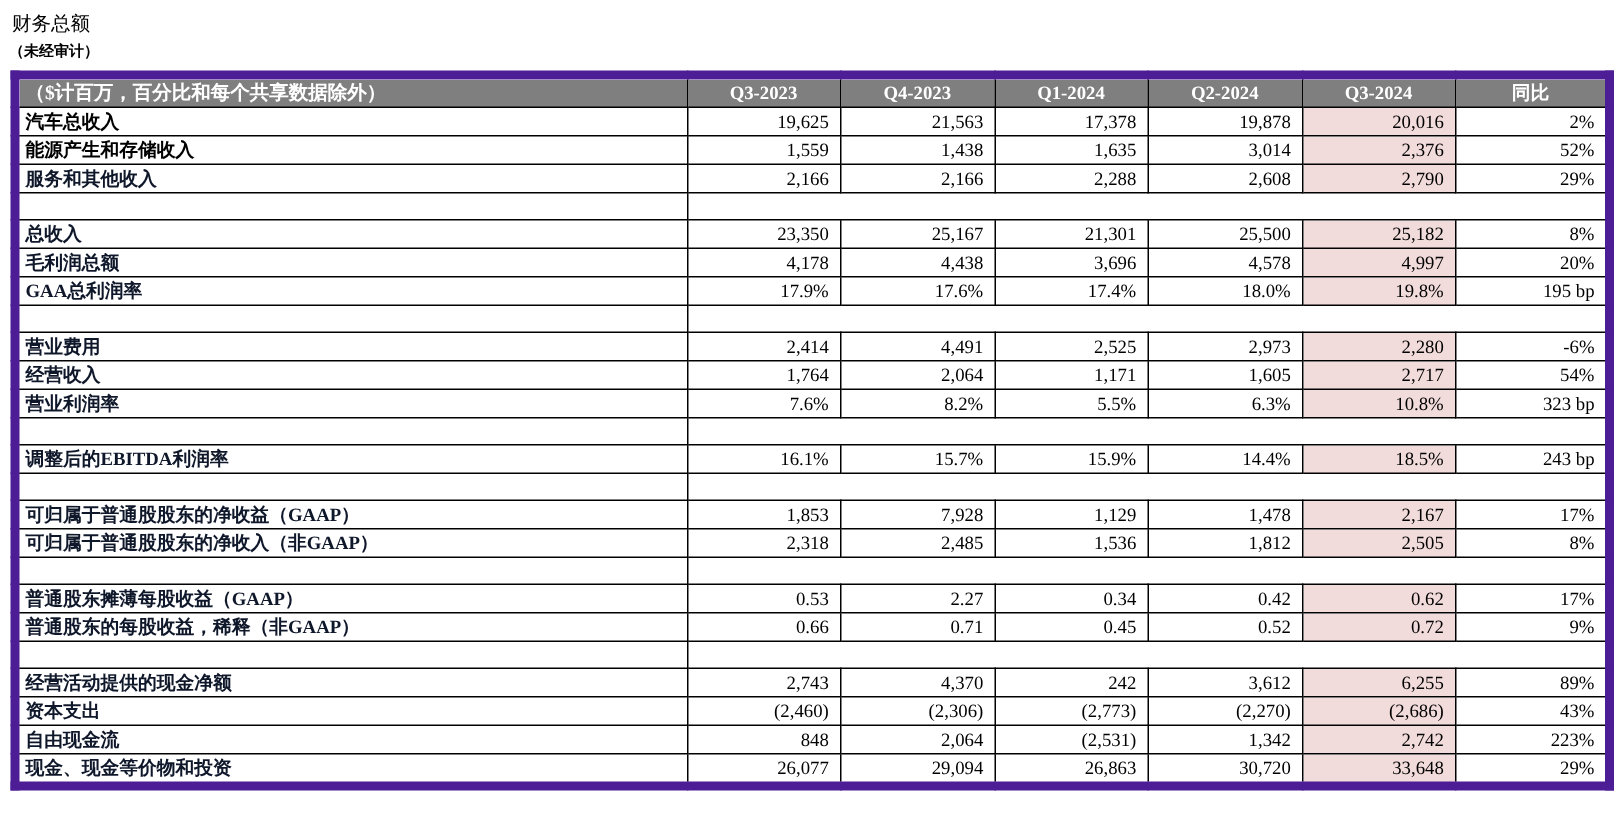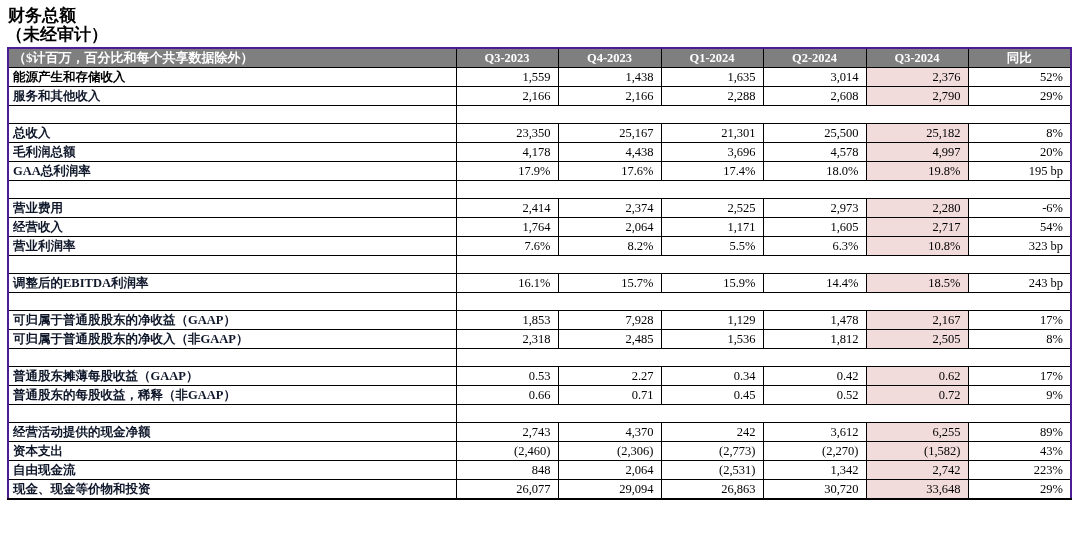--- a/index.html
+++ b/index.html
@@ -8,36 +8,36 @@
     background: #ffffff;
     width: 1080px;
     height: 560px;
     overflow: hidden;
     font-family: "Liberation Serif", "DejaVu Serif", serif;
     color: #000;
   }
   .page { position: relative; width: 1080px; height: 560px; }
   .title {
     margin: 6px 0 0 8px;
-    font-size: 17px;
-    font-weight: bold;
+    font-size: 13px;
+    font-weight: normal;
     line-height: 20px;
   }
   .subtitle {
     margin: 2px 0 0 6px;
-    font-size: 17px;
+    font-size: 10px;
     font-weight: bold;
     line-height: 14px;
   }
   table.fin {
     margin: 5px 0 0 7px;
     border-collapse: collapse;
     table-layout: fixed;
     width: 1063px;
-    border: 2px solid #4c1d95;
+    border: 6px solid #4c1d95;
   }
   table.fin th, table.fin td {
     border: 1px solid #000;
     height: 18px;
     line-height: 18px;
     padding: 0 7px 0 4px;
     font-size: 12.5px;
     overflow: hidden;
     white-space: nowrap;
     box-sizing: border-box;
@@ -92,20 +92,29 @@
       <th>Q3-2023</th>
           <th>Q4-2023</th>
           <th>Q1-2024</th>
           <th>Q2-2024</th>
           <th>Q3-2024</th>
           <th>同比</th>
         </tr>
     </thead>
     <tbody>
 
+    <tr class="bold">
+          <td class="label">汽车总收入</td>
+          <td class="num">19,625</td>
+          <td class="num">21,563</td>
+          <td class="num">17,378</td>
+          <td class="num">19,878</td>
+          <td class="num hl">20,016</td>
+          <td class="num">2%</td>
+        </tr>
         <tr class="bold">
           <td class="label">能源产生和存储收入</td>
           <td class="num">1,559</td>
           <td class="num">1,438</td>
           <td class="num">1,635</td>
           <td class="num">3,014</td>
           <td class="num hl">2,376</td>
           <td class="num">52%</td>
         </tr>
         <tr>
@@ -148,21 +157,21 @@
           <td class="num hl">19.8%</td>
           <td class="num">195 bp</td>
         </tr>
         <tr class="blank">
           <td class="label"></td>
           <td class="blank-span" colspan="6"></td>
         </tr>
         <tr>
           <td class="label">营业费用</td>
           <td class="num">2,414</td>
-          <td class="num">2,374</td>
+          <td class="num">4,491</td>
           <td class="num">2,525</td>
           <td class="num">2,973</td>
           <td class="num hl">2,280</td>
           <td class="num">-6%</td>
         </tr>
         <tr>
           <td class="label">经营收入</td>
           <td class="num">1,764</td>
           <td class="num">2,064</td>
           <td class="num">1,171</td>
@@ -248,21 +257,21 @@
           <td class="num">3,612</td>
           <td class="num hl">6,255</td>
           <td class="num">89%</td>
         </tr>
         <tr>
           <td class="label">资本支出</td>
           <td class="num">(2,460)</td>
           <td class="num">(2,306)</td>
           <td class="num">(2,773)</td>
           <td class="num">(2,270)</td>
-          <td class="num hl">(1,582)</td>
+          <td class="num hl">(2,686)</td>
           <td class="num">43%</td>
         </tr>
         <tr>
           <td class="label">自由现金流</td>
           <td class="num">848</td>
           <td class="num">2,064</td>
           <td class="num">(2,531)</td>
           <td class="num">1,342</td>
           <td class="num hl">2,742</td>
           <td class="num">223%</td>

